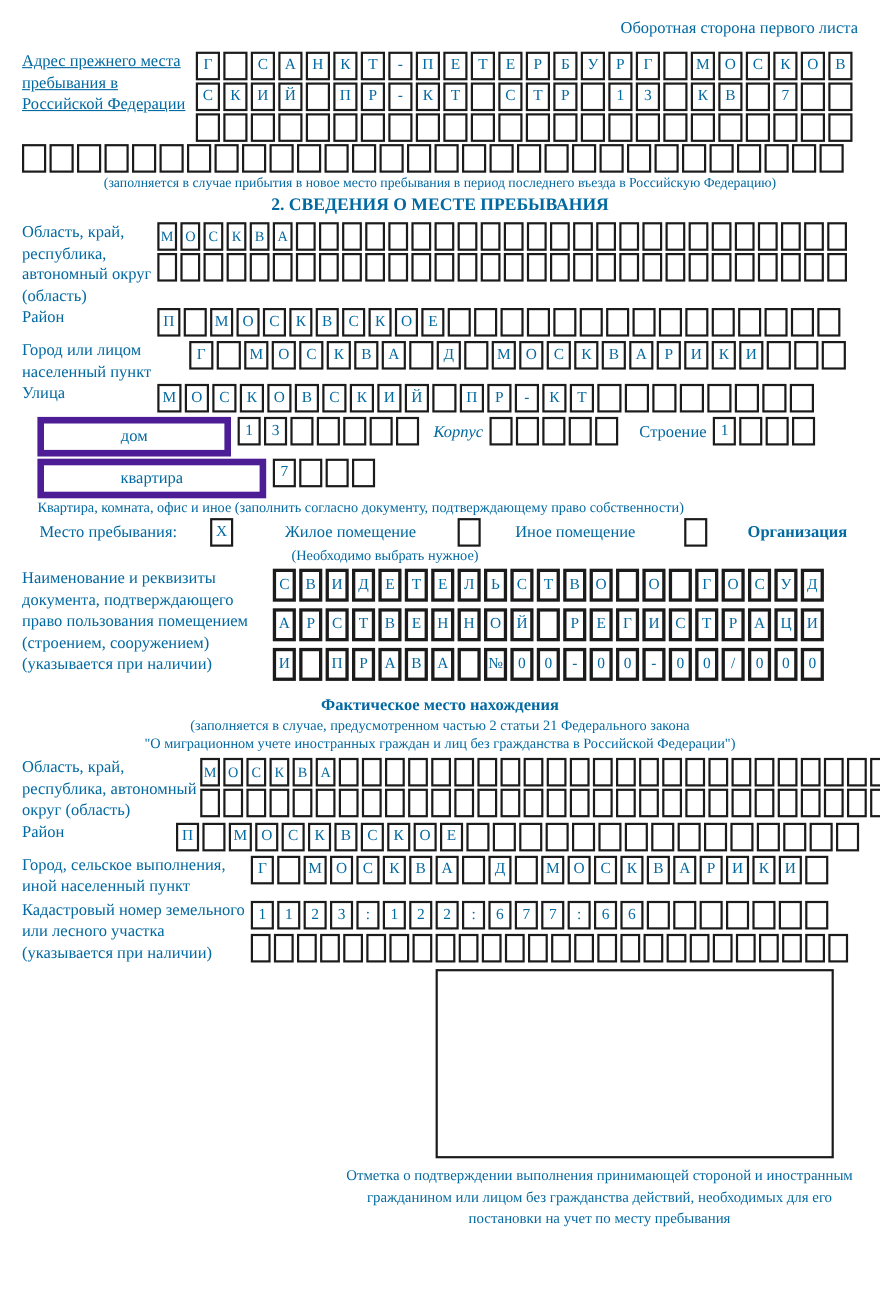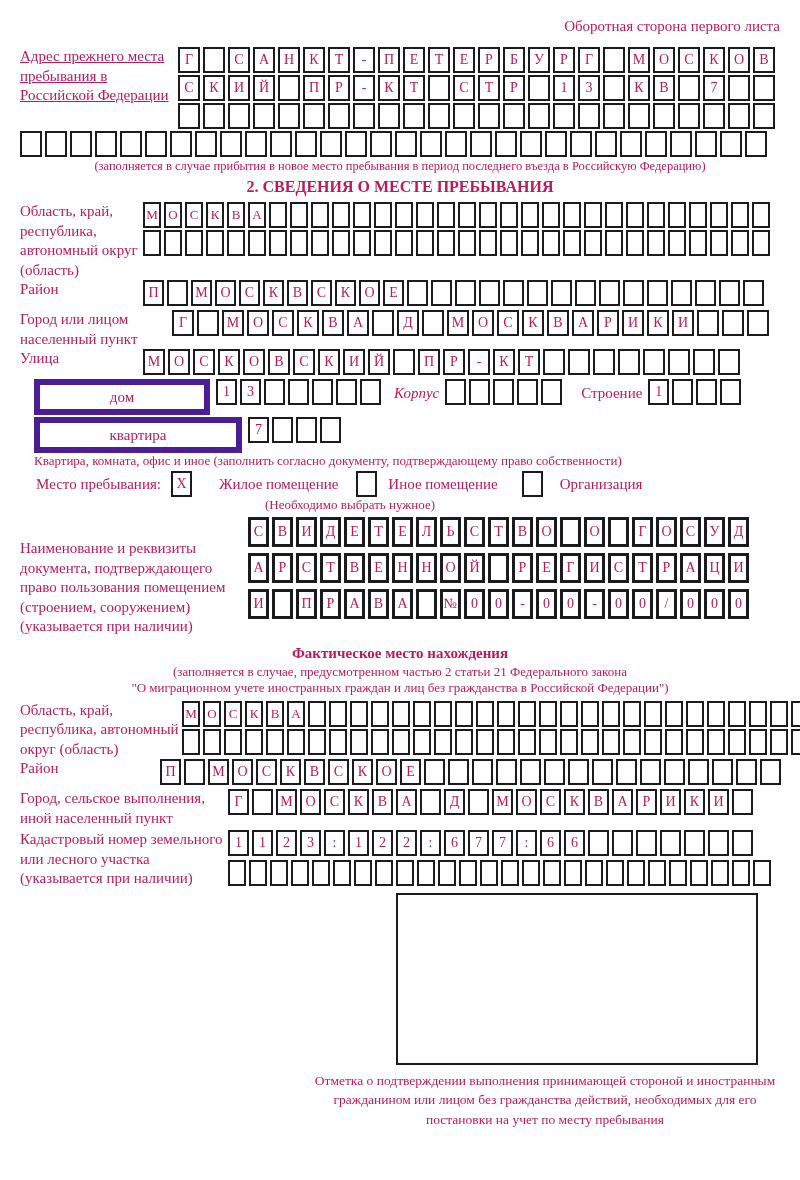--- a/index.html
+++ b/index.html
@@ -1,18 +1,18 @@
 <!DOCTYPE html>
 <html lang="ru"><head>
 <meta charset="utf-8">
 <style>
   html,body{margin:0;padding:0;background:#e8e8e8;}
   .page{
     width:800px;height:1180px;box-sizing:border-box;margin:0 auto;
-    padding:12px 20px;background:#ffffff;color:#be185d;
+    padding:12px 20px;background:#ffffff;color:#0369a1;
     font-family:"Liberation Serif","DejaVu Serif",serif;
     overflow:hidden;position:relative;
   }
   .note{text-align:right;font-size:15px;margin:6px 0 12px;}
   .frow{display:flex;align-items:flex-start;}
   .flabel{font-size:15px;line-height:1.3;flex:0 0 auto;}
   .cellcol{flex:0 0 auto;}
   .cells{display:flex;flex-wrap:nowrap;margin-bottom:2px;}
   .cell{
     flex:0 0 auto;width:18px;height:22px;border:2px solid #1b1b1b;
@@ -25,21 +25,21 @@
   .szdoc{margin-bottom:6px;}
   .cap{font-size:12.5px;text-align:center;margin:2px 0 0;}
   .capl{font-size:13px;margin:0 0 2px 14px;}
   .h2{font-size:16px;font-weight:bold;text-align:center;margin:4px 0 0;}
   .h3{font-size:15px;font-weight:bold;text-align:center;margin:8px 0 2px;}
   .wide{
     flex:0 0 auto;border:6px solid #4c1d95;height:24px;line-height:24px;
     text-align:center;font-size:15px;background:#fff;
   }
   .inline-lbl{font-size:15px;line-height:28px;flex:0 0 auto;}
-  .optrow{display:flex;align-items:center;padding-left:16px;margin-top:2px;}
+  .optrow{display:flex;align-items:center;padding-left:16px;margin-top:2px;gap:20px;}
   .optrow .cell{width:17px;}
   .optcap{font-size:13px;text-align:center;width:360px;margin-left:150px;}
   .stampbox{width:358px;height:168px;border:2px solid #1b1b1b;margin:4px 0 0 376px;background:#fff;}
   .stampcap{width:470px;margin:6px 0 0 290px;text-align:center;font-size:13.5px;line-height:1.45;}
   .mb2{margin-bottom:2px;}
 </style>
 </head>
 <body>
 
 <div class="page">
@@ -370,26 +370,26 @@
   </div>
   <div class="capl">Квартира, комната, офис и иное (заполнить согласно документу, подтверждающему право собственности)</div>
 
   <div class="optrow">
     <span style="font-size:15px;">Место пребывания:</span>
     <span class="cell" style="margin-left:10px;">X</span>
     <span style="font-size:15px;margin-left:24px;">Жилое помещение</span>
     <span class="cell" style="margin-left:18px;"></span>
     <span style="font-size:15px;margin-left:8px;">Иное помещение</span>
     <span class="cell" style="margin-left:24px;"></span>
-    <span style="font-size:15px;margin-left:14px;">Организация</span>
+    <span style="font-size:15px;margin-left:14px;font-weight:bold;">Организация</span>
   </div>
   <div class="optcap">(Необходимо выбрать нужное)</div>
 
   <div class="frow" style="margin-top:4px;">
-    <div class="flabel" style="width:228px;margin-top:22px;">Наименование и реквизиты документа, подтверждающего право пользования помещением (строением, сооружением) (указывается при наличии)</div>
+    <div class="flabel" style="width:228px;">Наименование и реквизиты документа, подтверждающего право пользования помещением (строением, сооружением) (указывается при наличии)</div>
     <div class="cellcol">
       <div class="cells szdoc">
           <span class="cell">С</span>
           <span class="cell">В</span>
           <span class="cell">И</span>
           <span class="cell">Д</span>
           <span class="cell">Е</span>
           <span class="cell">Т</span>
           <span class="cell">Е</span>
           <span class="cell">Л</span>

